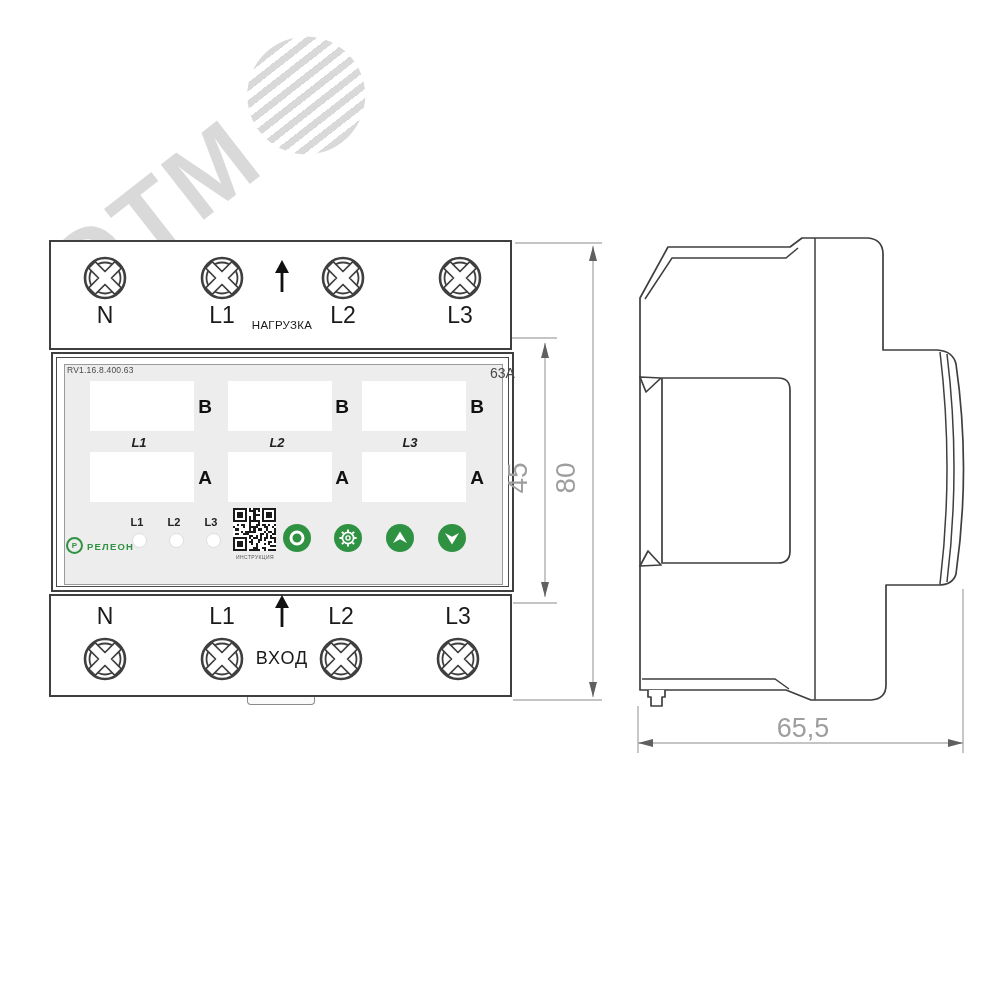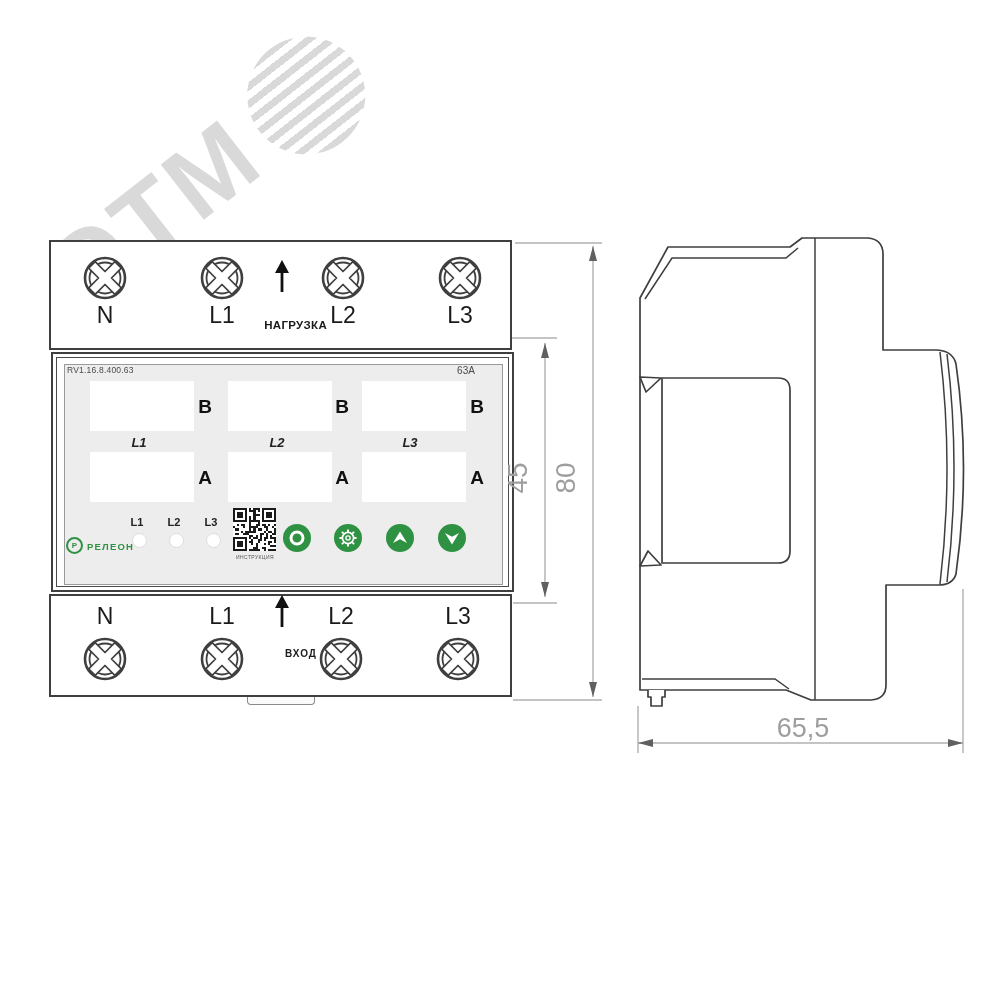--- a/index.html
+++ b/index.html
@@ -20,27 +20,27 @@
   .sec-mid{left:51px;top:352px;width:459px;height:236px;}
   .sec-bot{left:49px;top:594px;width:459px;height:99px;}
   .bezel-inner{position:absolute;left:3px;top:3px;right:3px;bottom:3px;border:1.5px solid #4a4a4a;}
   .panel{position:absolute;left:64px;top:364px;width:437px;height:219px;background:#ededed;
          border:1px solid #9a9a9a;z-index:2;}
   .din-tab-front{position:absolute;left:247px;top:695px;width:66px;height:9px;background:#fafafa;
          border:1.5px solid #8a8a8a;border-top:none;border-radius:0 0 4px 4px;z-index:0;}
 
   .abs{position:absolute;z-index:3;}
   .t-label{font-size:23px;text-align:center;width:70px;color:#1a1a1a;}
-  .small-bold{font-weight:bold;text-align:right;color:#1a1a1a;}
+  .small-bold{font-weight:normal;text-align:center;color:#1a1a1a;}
   .nagruzka{left:237px;top:319px;width:90px;font-size:11.5px;letter-spacing:.3px;}
-  .vhod{left:247px;top:648px;width:70px;font-size:10px;letter-spacing:1px;}
+  .vhod{left:247px;top:648px;width:70px;font-size:18px;letter-spacing:1px;}
 
   
   .model-txt{left:67px;top:365px;font-size:8.5px;color:#4a4a4a;letter-spacing:.2px;}
-  .rating-txt{left:450px;top:365px;width:32px;font-size:10px;color:#4a4a4a;text-align:center;}
+  .rating-txt{left:490px;top:365px;width:32px;font-size:14px;color:#4a4a4a;text-align:left;}
   .win{position:absolute;background:#fff;width:104px;height:50px;z-index:3;}
   .unit{position:absolute;z-index:3;font-size:19px;font-weight:bold;color:#111;width:20px;text-align:center;}
   .phase{position:absolute;z-index:3;font-size:13px;font-weight:bold;font-style:italic;color:#222;
          width:40px;text-align:center;}
   .led-lab{position:absolute;z-index:3;font-size:11px;font-weight:bold;color:#222;width:26px;text-align:center;}
   .led{position:absolute;z-index:3;width:13px;height:13px;border-radius:50%;background:#fff;
        border:1px solid #dcdcdc;}
   .btn{position:absolute;z-index:4;width:28px;height:28px;border-radius:50%;display:flex;
        align-items:center;justify-content:center;border:none;padding:0;cursor:pointer;}
   .qr-label{left:226px;top:554px;width:58px;font-size:5px;letter-spacing:.4px;color:#555;

